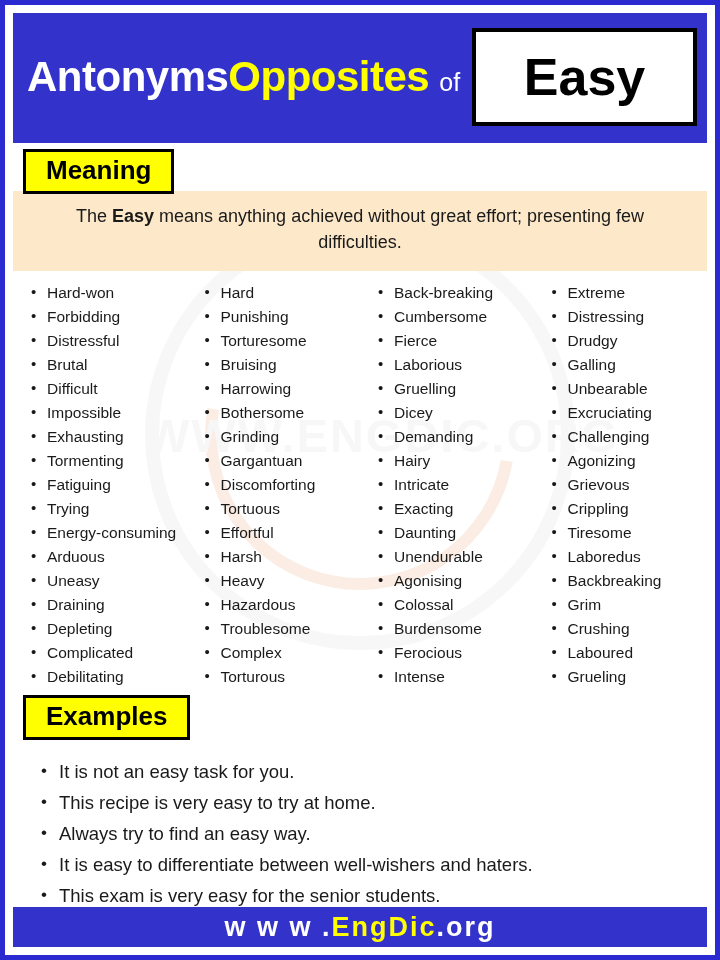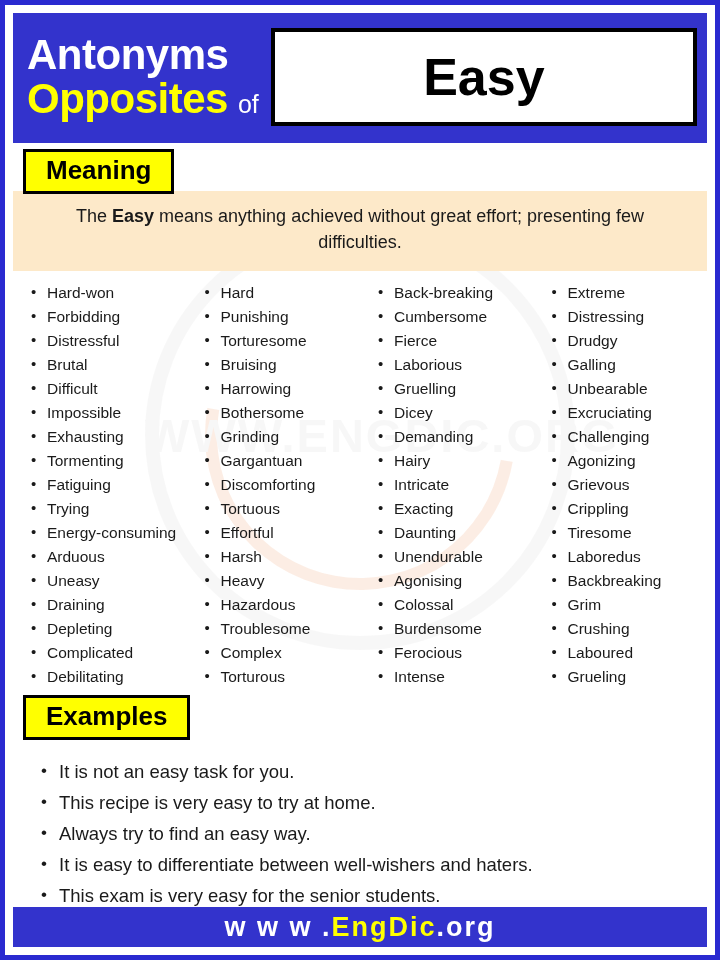--- a/index.html
+++ b/index.html
@@ -78,21 +78,21 @@
     margin: 8px 8px 0 8px;
     background: #3333cc;
     display: flex;
     align-items: center;
     padding: 8px 10px 10px 14px;
     height: 130px;
     box-sizing: border-box;
   }
   .header-left {
     display: flex;
-    flex-direction: column;
+    flex-direction: row;
   }
   .h-antonyms {
     color: #ffffff;
     font-size: 42px;
     font-weight: bold;
     line-height: 1.05;
     letter-spacing: -0.5px;
   }
   .h-row2 {
     display: flex;

